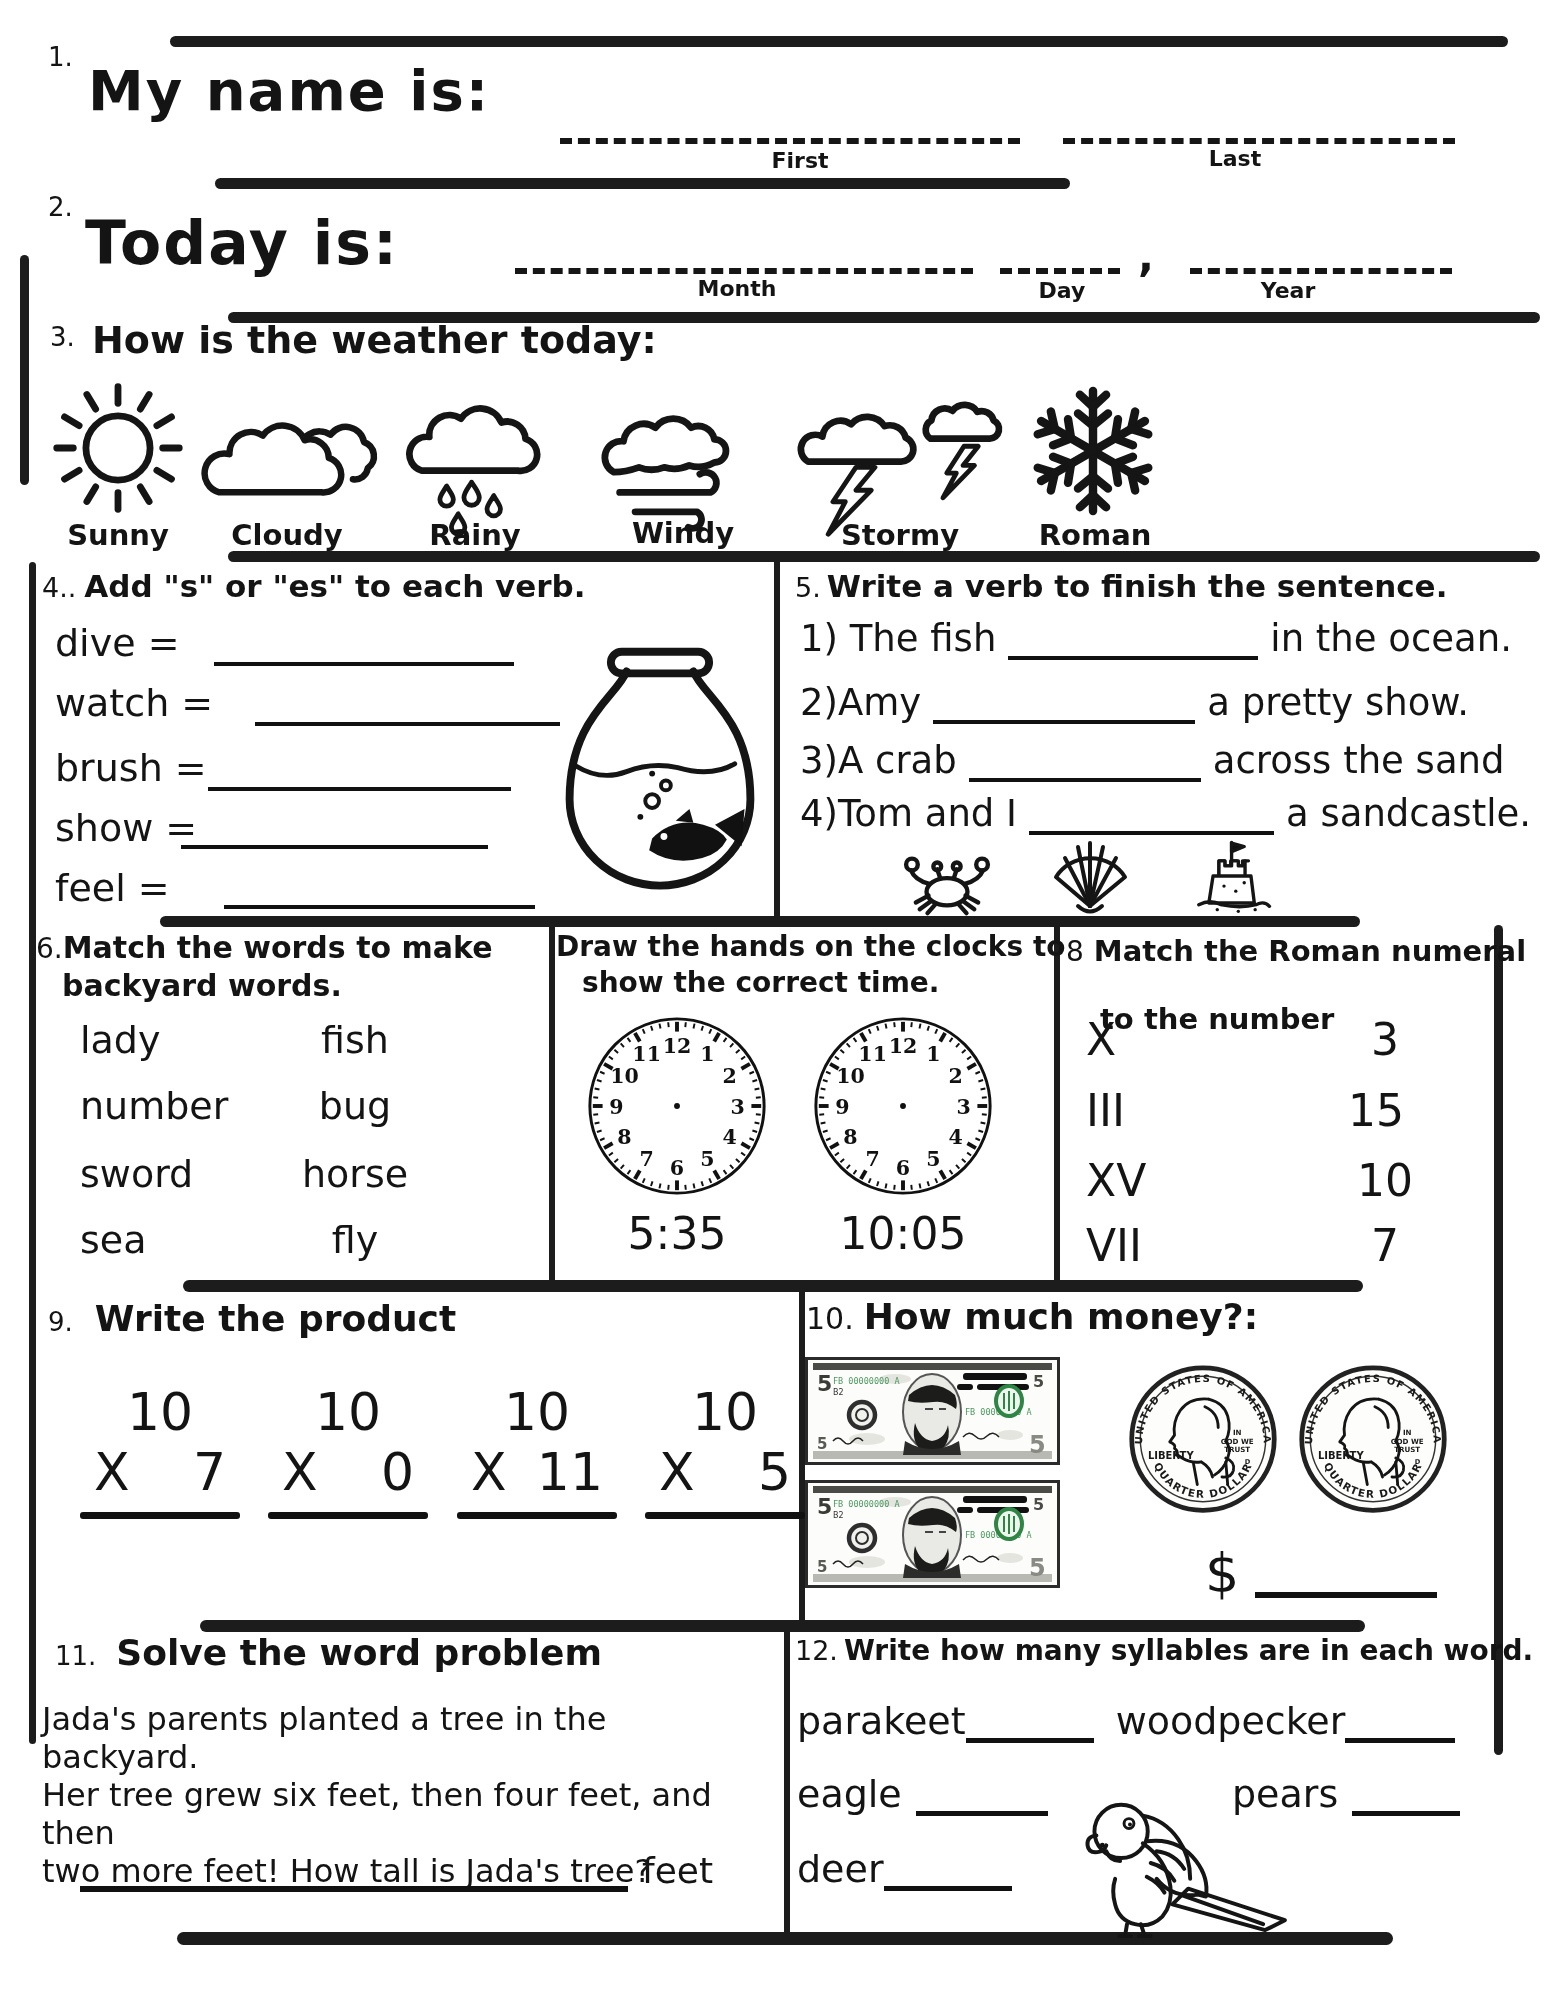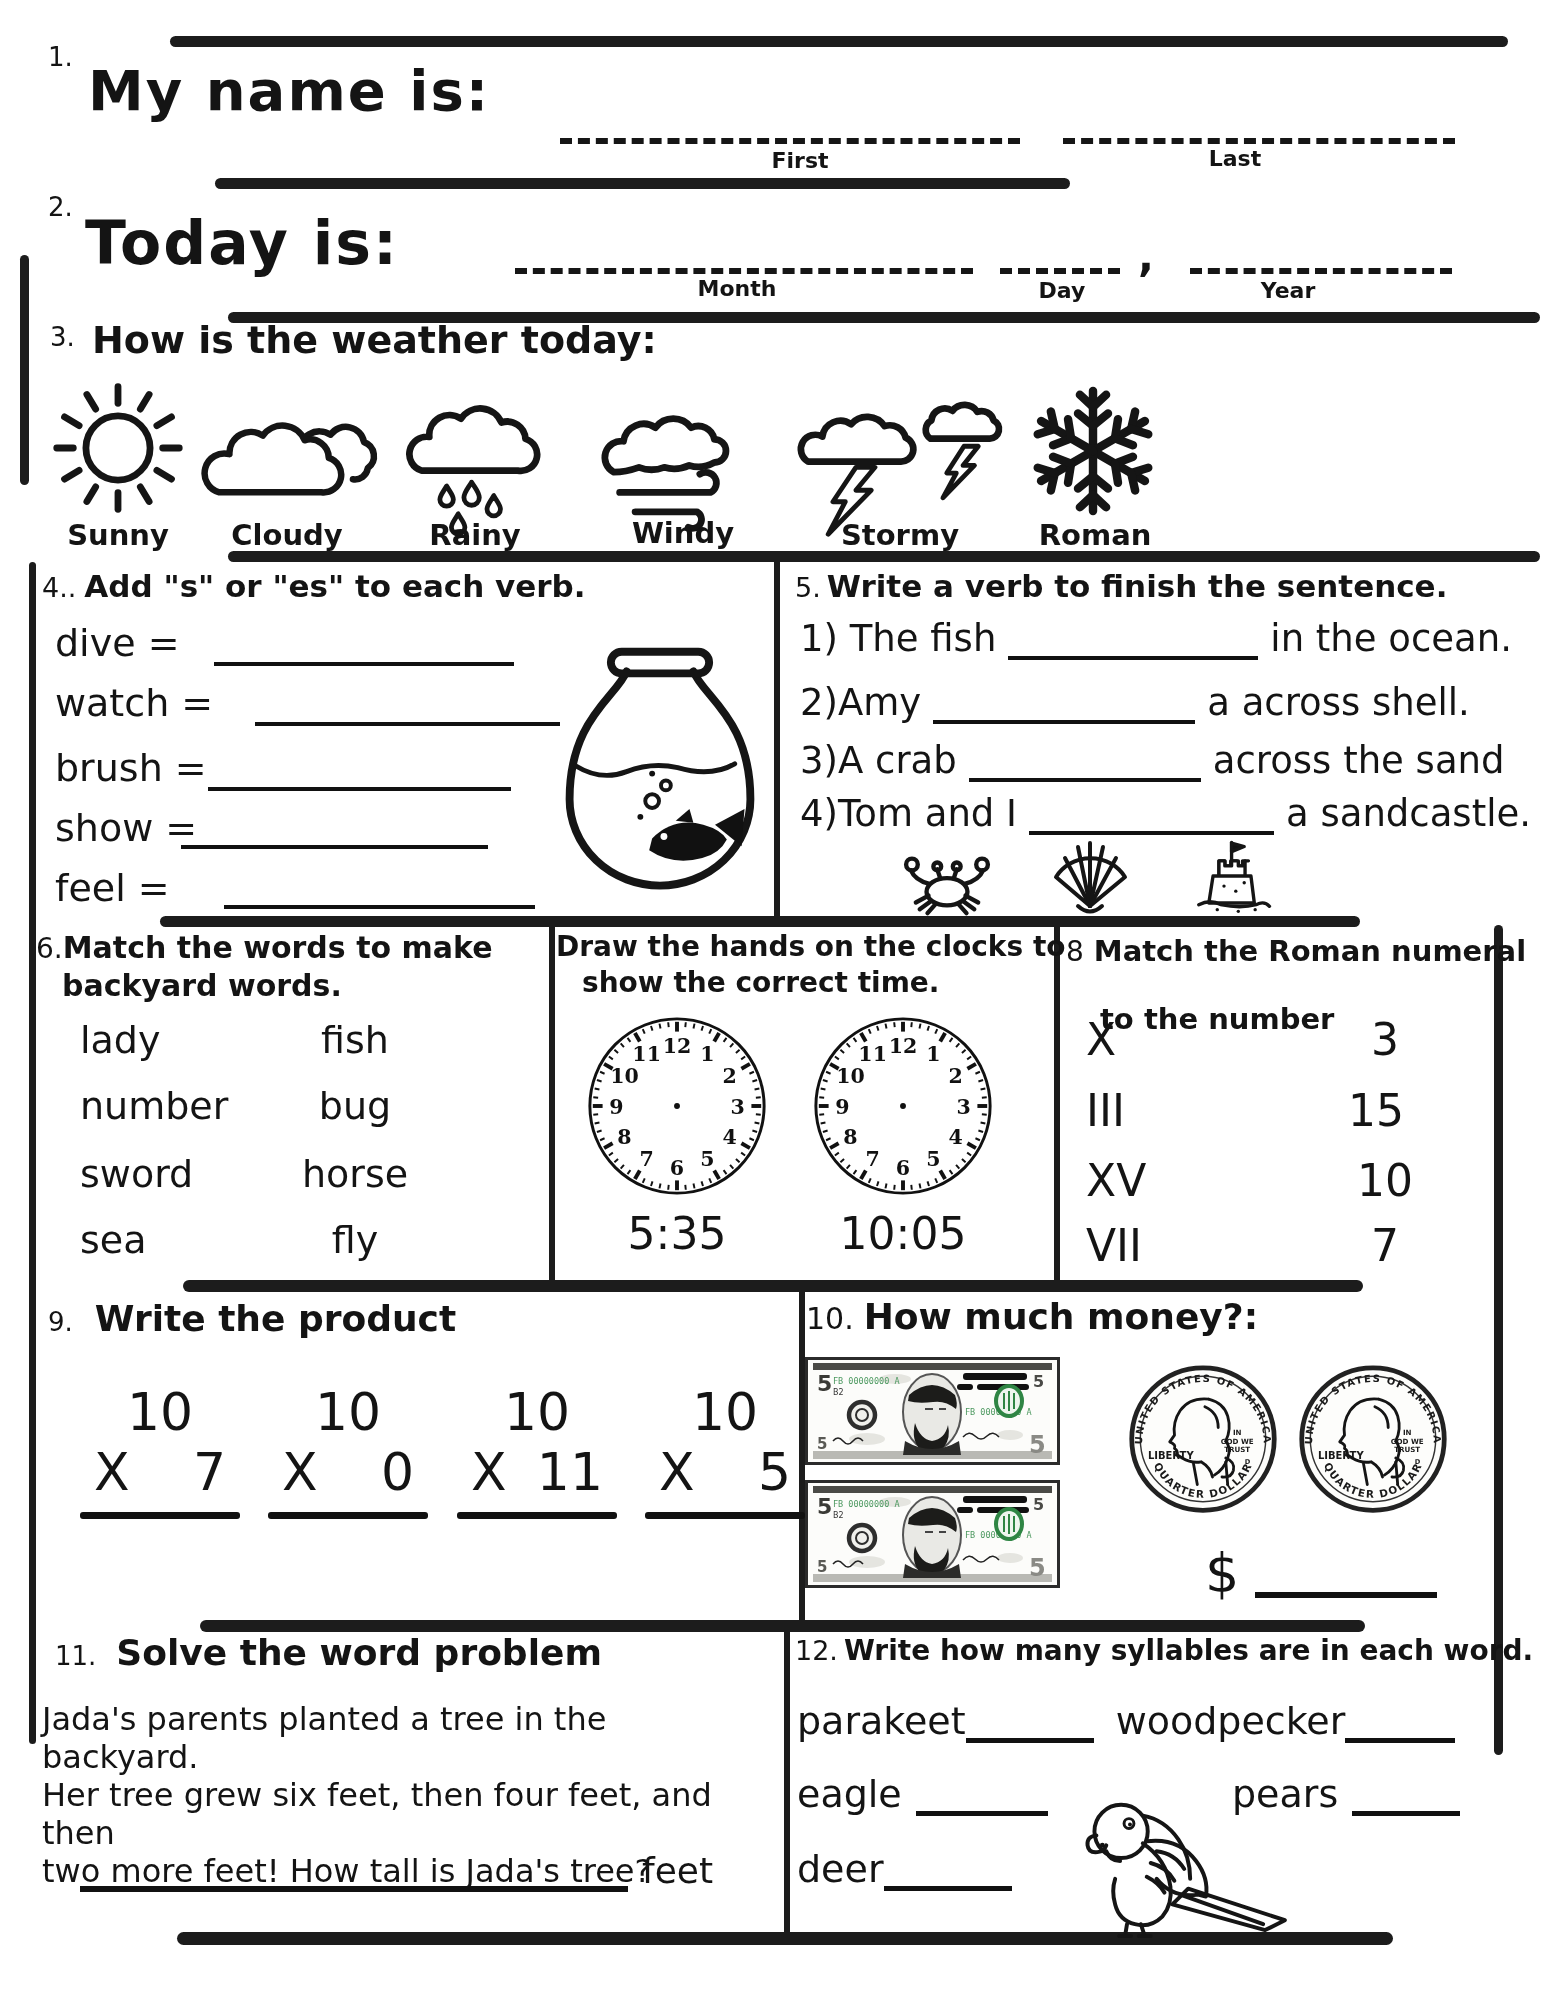--- a/index.html
+++ b/index.html
@@ -211,21 +211,21 @@
     <span class="sectitle" style="font-size:31px;margin-left:6px;">Write a verb to finish the sentence.</span>
   </div>
   <div class="abs s5row" style="left:800px;top:614px;">
     <span>1) The fish</span>
     <div class="s5blank" style="width:250px;"></div>
     <span>in the ocean.</span>
   </div>
   <div class="abs s5row" style="left:800px;top:678px;">
     <span>2)Amy</span>
     <div class="s5blank" style="width:262px;"></div>
-    <span>a across shell.</span>
+    <span>a pretty show.</span>
   </div>
   <div class="abs s5row" style="left:800px;top:736px;">
     <span>3)A crab</span>
     <div class="s5blank" style="width:232px;"></div>
     <span>across the sand</span>
   </div>
   <div class="abs s5row" style="left:800px;top:789px;">
     <span>4)Tom and I</span>
     <div class="s5blank" style="width:245px;"></div>
     <span>a sandcastle.</span>

